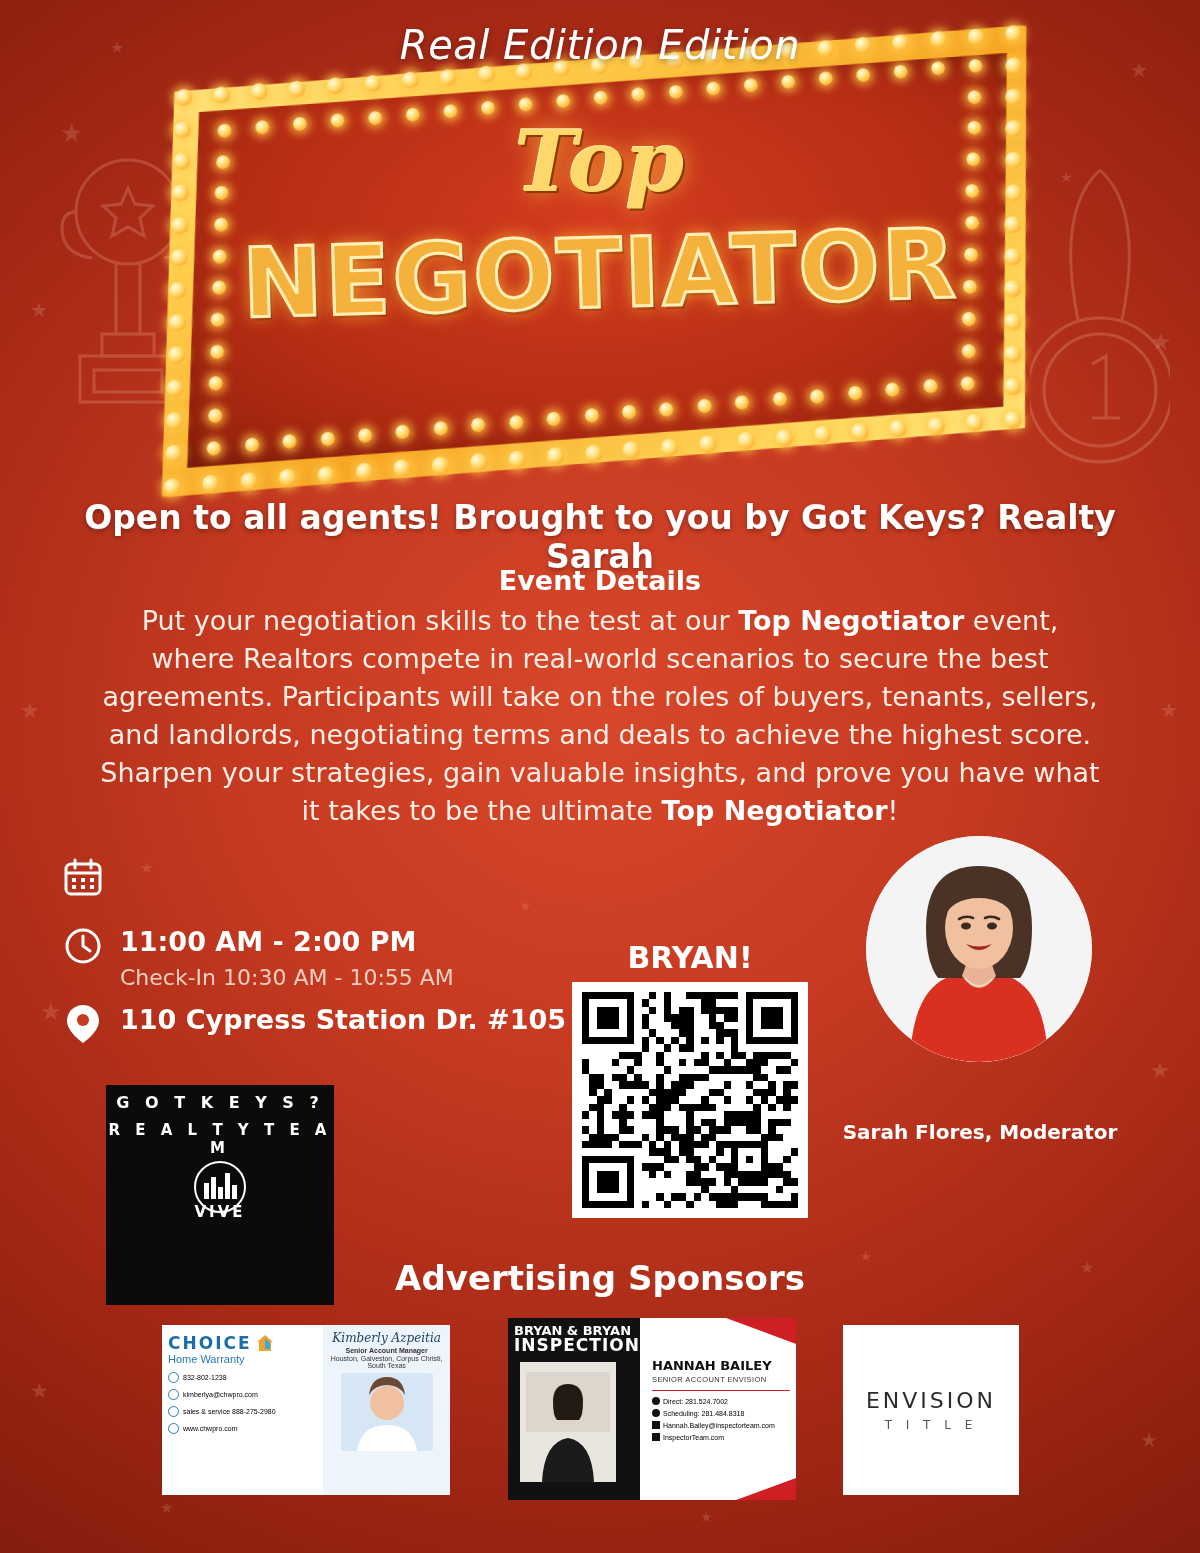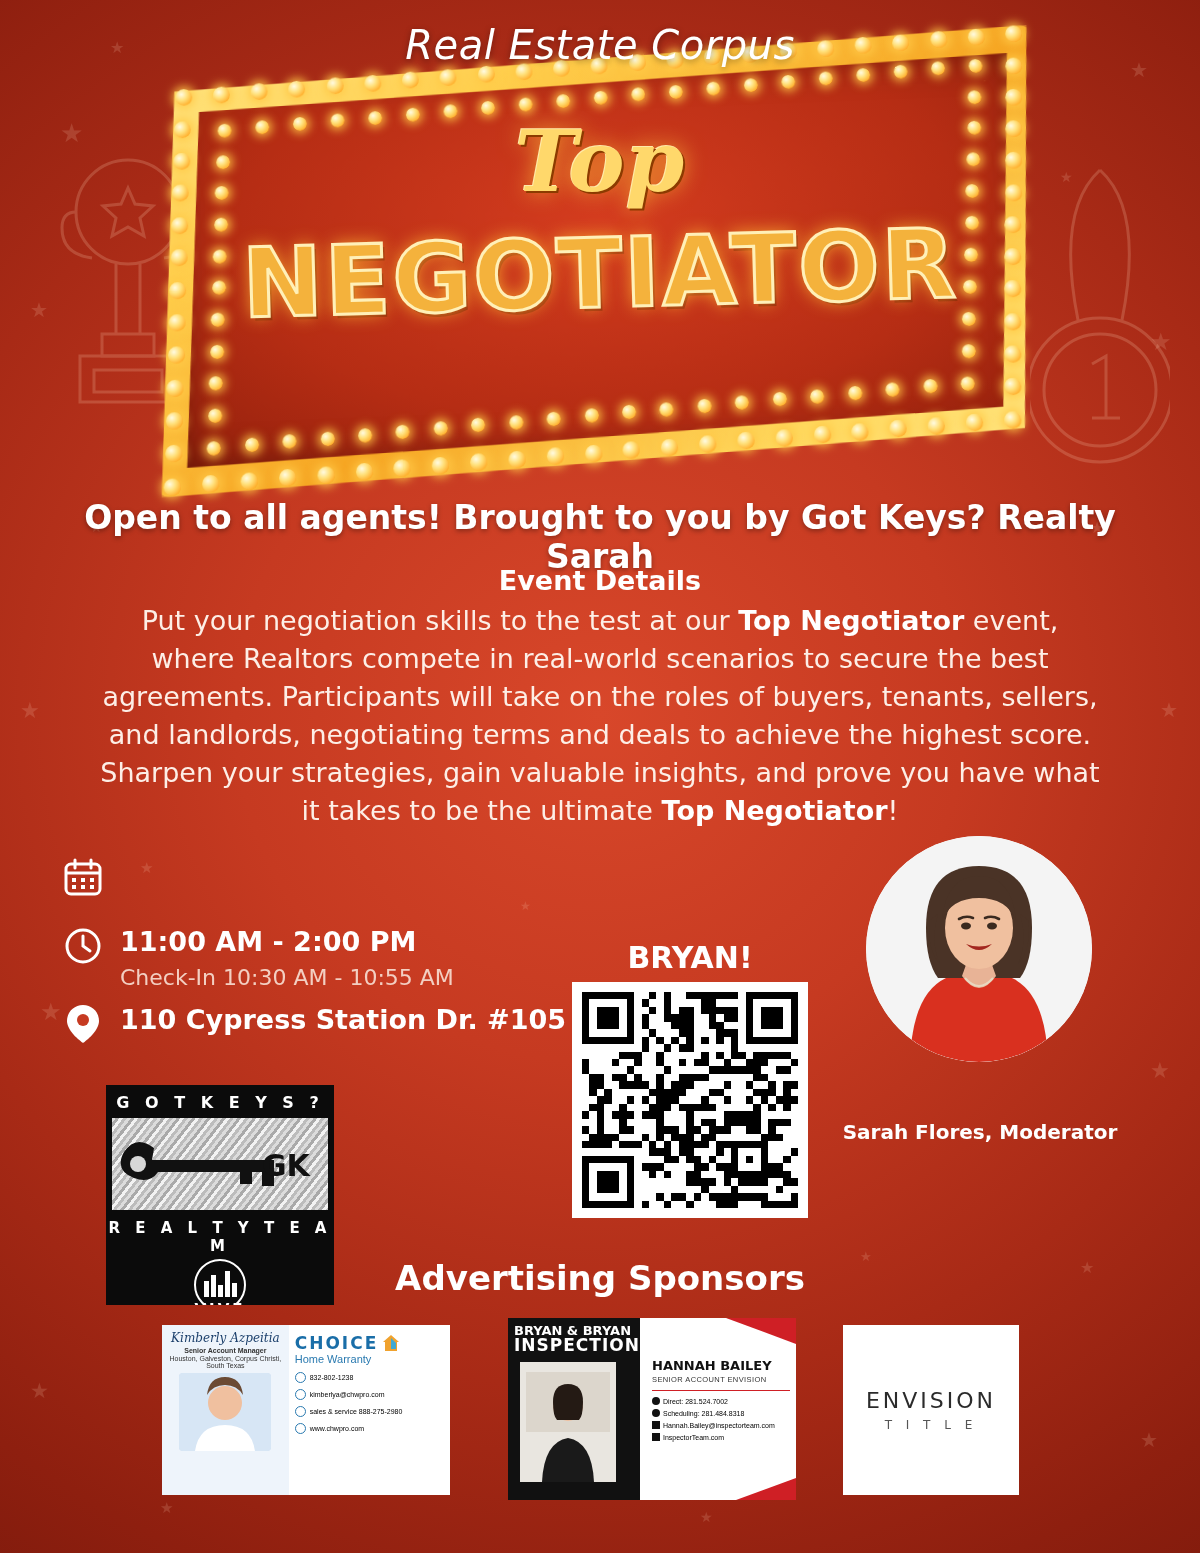--- a/index.html
+++ b/index.html
@@ -337,21 +337,21 @@
   <g fill="none" stroke="#f7c5a8" stroke-width="3">
     <path d="M70 10 q-44 40 -22 150"></path>
     <path d="M70 10 q44 40 22 150"></path>
     <circle cx="70" cy="230" r="72"></circle>
     <circle cx="70" cy="230" r="56"></circle>
     <path d="M62 204 l14 -8 0 62 m-14 0 l28 0"></path>
   </g>
 </svg>
 
 <div class="marquee-wrap">
-  <div class="edition">Real Estate Corpus</div>
+  <div class="edition">Real Edition Edition</div>
   <div class="sign">
     <div class="sign-outer"></div>
     <div class="sign-inner"></div>
     <div class="sign-inner2"></div>
     <div id="bulbs">
         <span class="bulb" style="left: 27.5px; top: 33.3px;"></span>
         <span class="bulb" style="left: 65.75px; top: 31.8px;"></span>
         <span class="bulb" style="left: 104px; top: 30.3px;"></span>
         <span class="bulb" style="left: 142.25px; top: 28.8px;"></span>
         <span class="bulb" style="left: 180.5px; top: 27.3px;"></span>
@@ -1410,62 +1410,40 @@
       <path d="M100 108 q13 12 26 0 q-13 5 -26 0z" fill="#a3271f"></path>
 
       <path d="M99 142 q14 16 28 0" stroke="#e8d7c0" stroke-width="2" fill="none"></path>
     </g>
   </svg>
 </div>
 <div class="moderator-name">Sarah Flores, Moderator</div>
 
 <div class="gk-logo">
   <div class="gk-top">G O T   K E Y S ?</div>
-  <div class="gk-mid">
-    <svg width="216" height="92" viewBox="0 0 216 92" style="position:absolute;left:0;top:0;">
-      <g fill="#111">
-        <path d="M42 30 l0 0 q-18 -14 -30 4 q-10 18 10 26 q16 6 24 -6 l82 0 0 12 12 0 0 -12 10 0 0 14 12 0 0 -26 -122 0 z"></path>
-      </g>
-      <text x="150" y="58" font-family="DejaVu Sans, sans-serif" font-size="30" font-weight="bold" fill="#111">GK</text>
-      <circle cx="26" cy="46" r="8" fill="#d8d8d8"></circle>
-    </svg>
-  </div>
   <div class="gk-bottom">R E A L T Y   T E A M</div>
   <div style="text-align:center;margin-top:4px;">
     <svg width="96" height="62" viewBox="0 0 96 62">
       <circle cx="48" cy="26" r="25" fill="none" stroke="#ffffff" stroke-width="2"></circle>
       <g fill="#ffffff">
         <rect x="32" y="22" width="5" height="16"></rect>
           <rect x="39" y="16" width="5" height="22"></rect>
         <rect x="46" y="26" width="5" height="12"></rect>
           <rect x="53" y="12" width="5" height="26"></rect>
         <rect x="60" y="24" width="5" height="14"></rect>
       </g>
       <text x="48" y="56" text-anchor="middle" font-family="DejaVu Sans, sans-serif" font-size="15" font-weight="bold" letter-spacing="3" fill="#ffffff">VIVE</text>
     </svg>
   </div>
 </div>
 
 <div class="sponsors-h">Advertising Sponsors</div>
 
 <div class="sponsor-card kim-card">
   <div style="display:flex;height:100%;">
-    <div style="width:44%;padding:6px 4px;box-sizing:border-box;background:#eef4fb;">
-      <div style="text-align:center;font-family:'DejaVu Serif',serif;font-style:italic;font-size:12px;color:#1b3f6b;">Kimberly Azpeitia</div>
-      <div class="tiny" style="text-align:center;color:#333;font-weight:bold;margin-top:2px;">Senior Account Manager</div>
-      <div class="tiny" style="text-align:center;color:#333;margin-top:1px;">Houston, Galveston, Corpus Christi, South Texas</div>
-      <div style="margin:4px auto 0;width:92px;height:78px;border-radius:4px;overflow:hidden;background:#cfe0f2;">
-        <svg width="92" height="78" viewBox="0 0 92 78">
-          <rect width="92" height="78" fill="#d7e6f5"></rect>
-          <circle cx="46" cy="30" r="17" fill="#f0c09f"></circle>
-          <path d="M28 22 q2 -18 18 -18 q16 0 18 18 q-6 -10 -18 -10 q-12 0 -18 10z" fill="#6b4a33"></path>
-          <path d="M16 78 q4 -26 30 -26 q26 0 30 26z" fill="#ffffff"></path>
-        </svg>
-      </div>
-    </div>
     <div style="width:56%;padding:8px 6px;box-sizing:border-box;">
       <div style="display:flex;align-items:center;gap:4px;">
         <div style="font-family:'DejaVu Sans',sans-serif;font-size:17px;font-weight:bold;color:#1a6ea8;letter-spacing:2px;">CHOICE</div>
         <svg width="18" height="18" viewBox="0 0 18 18">
           <path d="M9 1 L17 8 L15 8 L15 17 L3 17 L3 8 L1 8 Z" fill="#f0a22e"></path>
           <path d="M9 4 L14 9 L14 15 L9 15 Z" fill="#3fa9d4"></path>
         </svg>
       </div>
       <div style="font-size:11px;color:#2a7ab0;margin-bottom:6px;">Home Warranty</div>
       <div class="tiny" style="display:flex;gap:4px;align-items:center;margin-top:7px;">
@@ -1476,20 +1454,33 @@
         <span style="display:inline-block;width:9px;height:9px;border-radius:50%;border:1px solid #2a7ab0;"></span>
         <span>kimberlya@chwpro.com</span>
       </div>
       <div class="tiny" style="display:flex;gap:4px;align-items:center;margin-top:6px;">
         <span style="display:inline-block;width:9px;height:9px;border-radius:50%;border:1px solid #2a7ab0;"></span>
         <span>sales &amp; service   888-275-2980</span>
       </div>
       <div class="tiny" style="display:flex;gap:4px;align-items:center;margin-top:6px;">
         <span style="display:inline-block;width:9px;height:9px;border-radius:50%;border:1px solid #2a7ab0;"></span>
         <span>www.chwpro.com</span>
+      </div>
+    </div>
+    <div style="width:44%;padding:6px 4px;box-sizing:border-box;background:#eef4fb;">
+      <div style="text-align:center;font-family:'DejaVu Serif',serif;font-style:italic;font-size:12px;color:#1b3f6b;">Kimberly Azpeitia</div>
+      <div class="tiny" style="text-align:center;color:#333;font-weight:bold;margin-top:2px;">Senior Account Manager</div>
+      <div class="tiny" style="text-align:center;color:#333;margin-top:1px;">Houston, Galveston, Corpus Christi, South Texas</div>
+      <div style="margin:4px auto 0;width:92px;height:78px;border-radius:4px;overflow:hidden;background:#cfe0f2;">
+        <svg width="92" height="78" viewBox="0 0 92 78">
+          <rect width="92" height="78" fill="#d7e6f5"></rect>
+          <circle cx="46" cy="30" r="17" fill="#f0c09f"></circle>
+          <path d="M28 22 q2 -18 18 -18 q16 0 18 18 q-6 -10 -18 -10 q-12 0 -18 10z" fill="#6b4a33"></path>
+          <path d="M16 78 q4 -26 30 -26 q26 0 30 26z" fill="#ffffff"></path>
+        </svg>
       </div>
     </div>
   </div>
 </div>
 
 <div class="sponsor-card bb-card">
   <div style="position:relative;height:100%;">
     <div style="position:absolute;left:0;top:0;width:46%;height:100%;background:#111;"></div>
     <div style="position:absolute;right:0;top:0;width:0;height:0;border-top:26px solid #cf1f25;border-left:70px solid transparent;"></div>
     <div style="position:absolute;right:0;bottom:0;width:0;height:0;border-bottom:22px solid #cf1f25;border-left:60px solid transparent;"></div>

